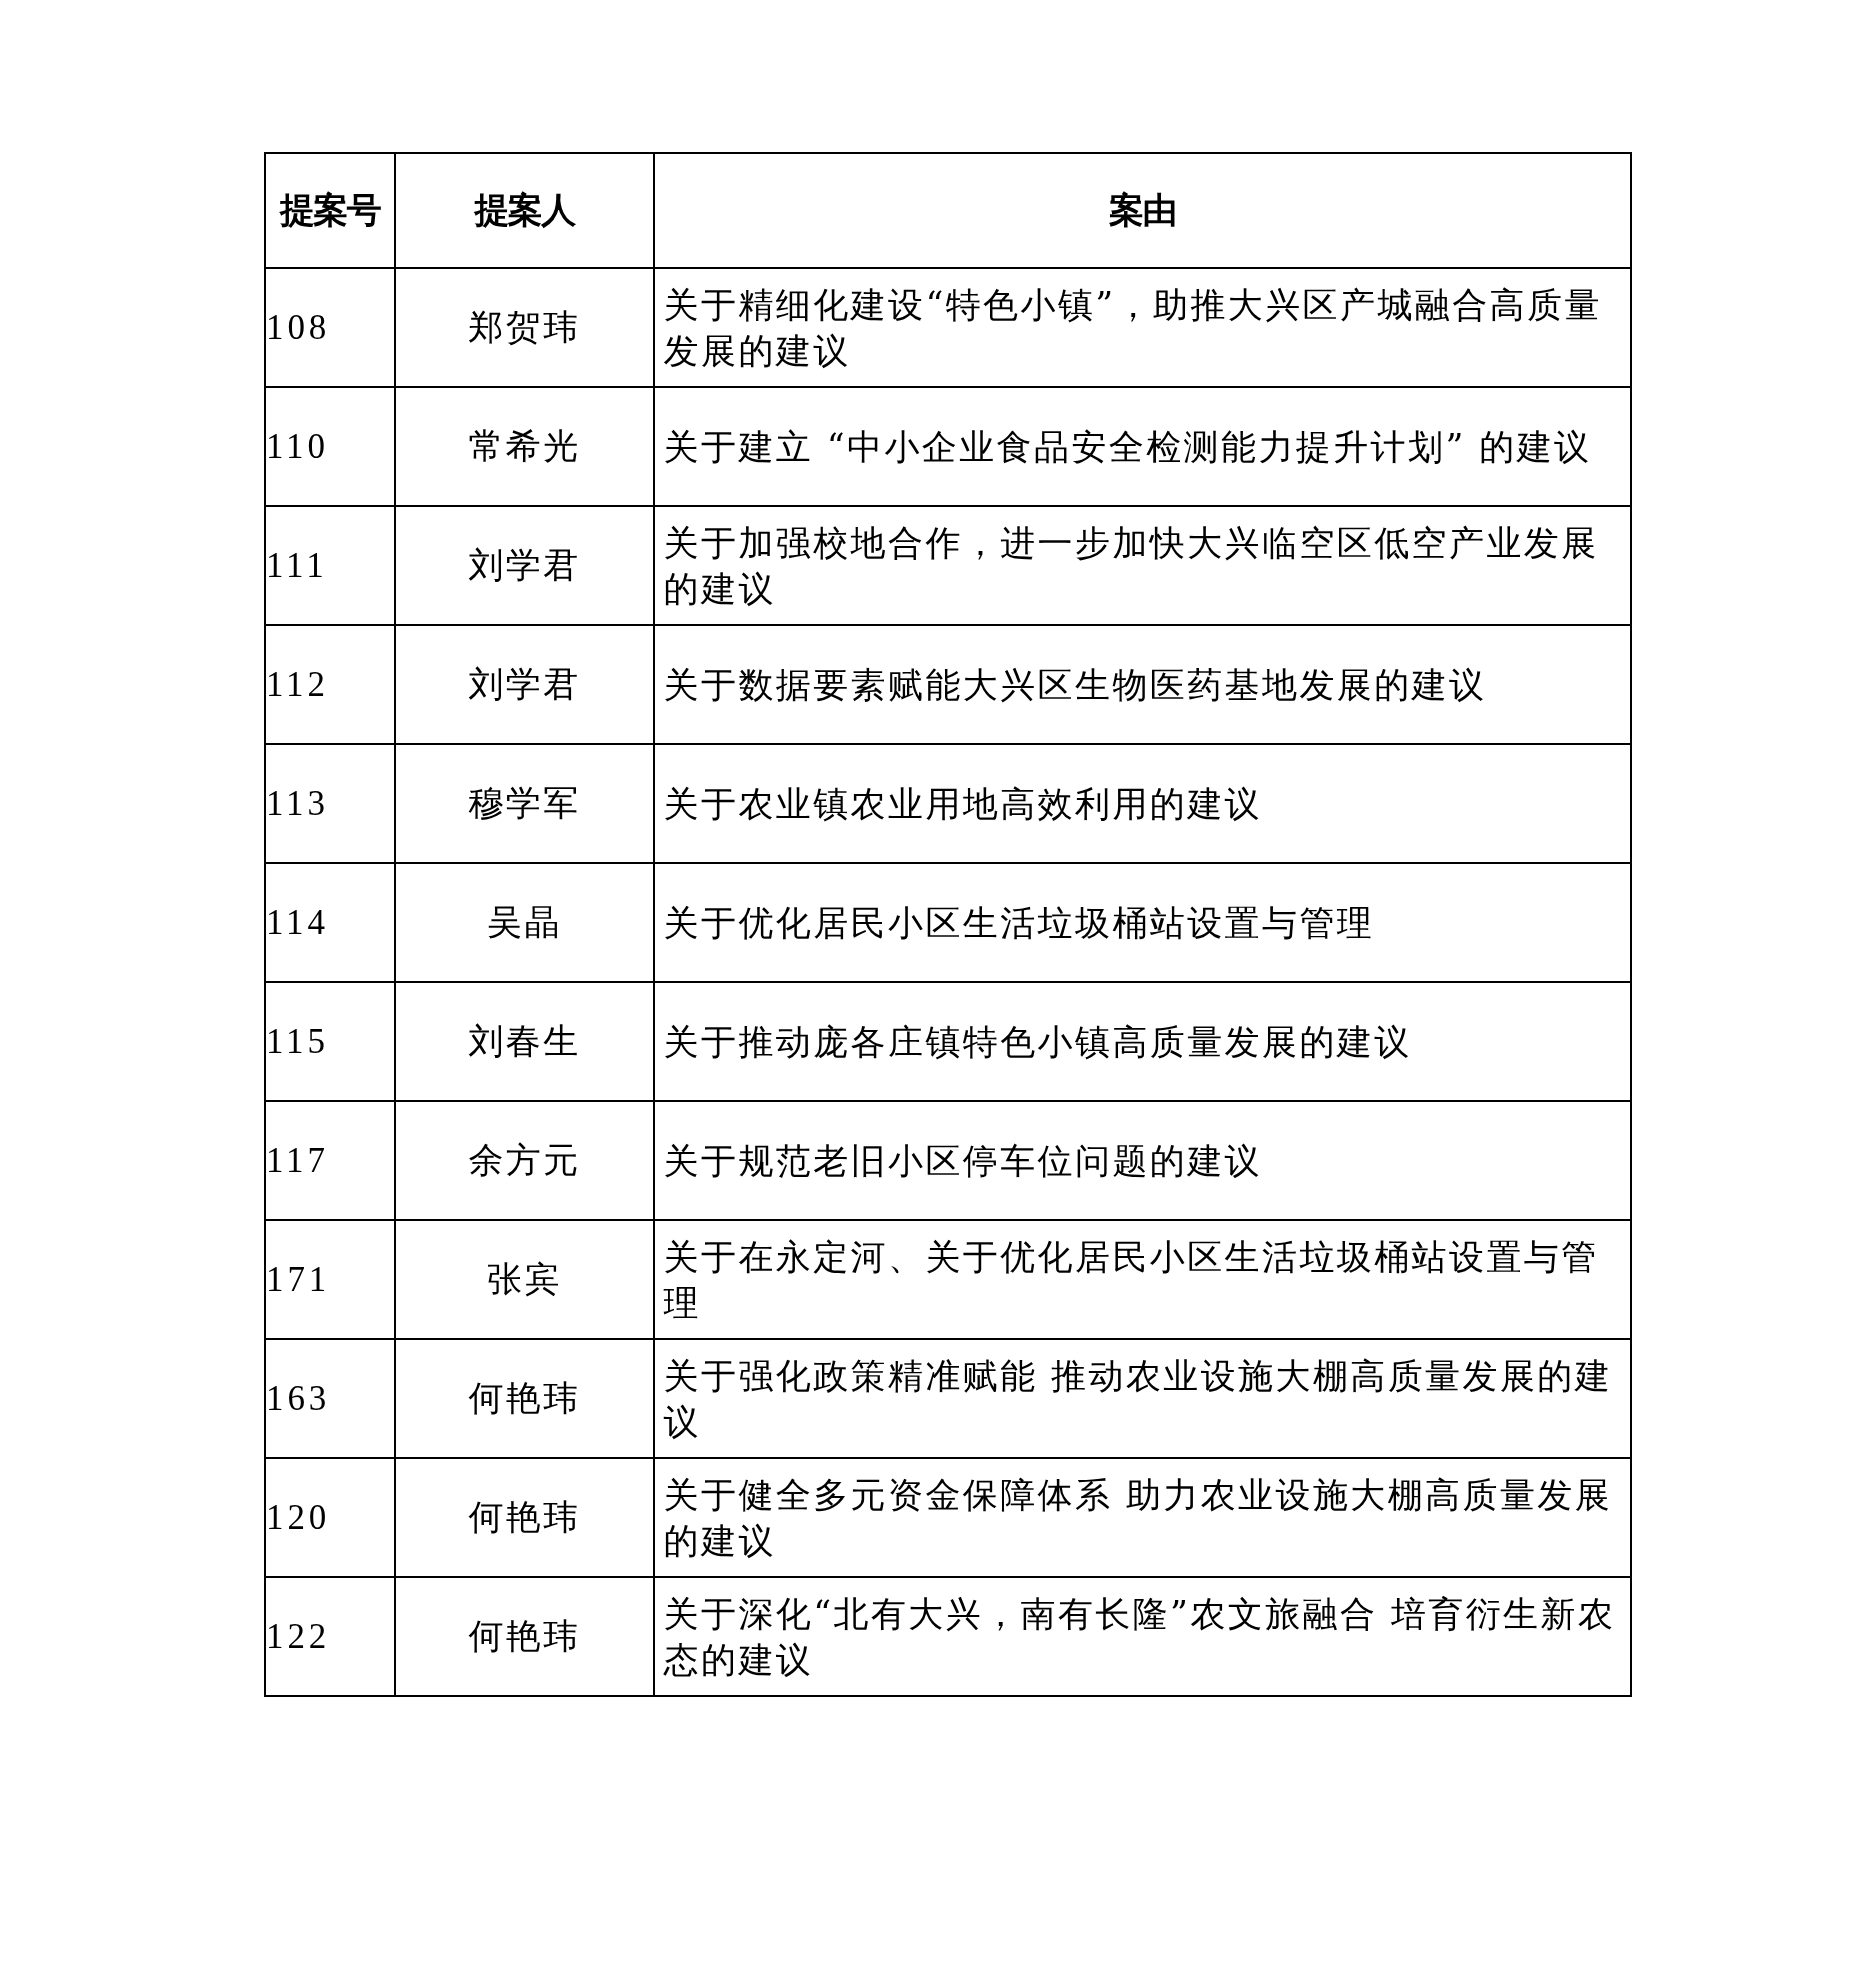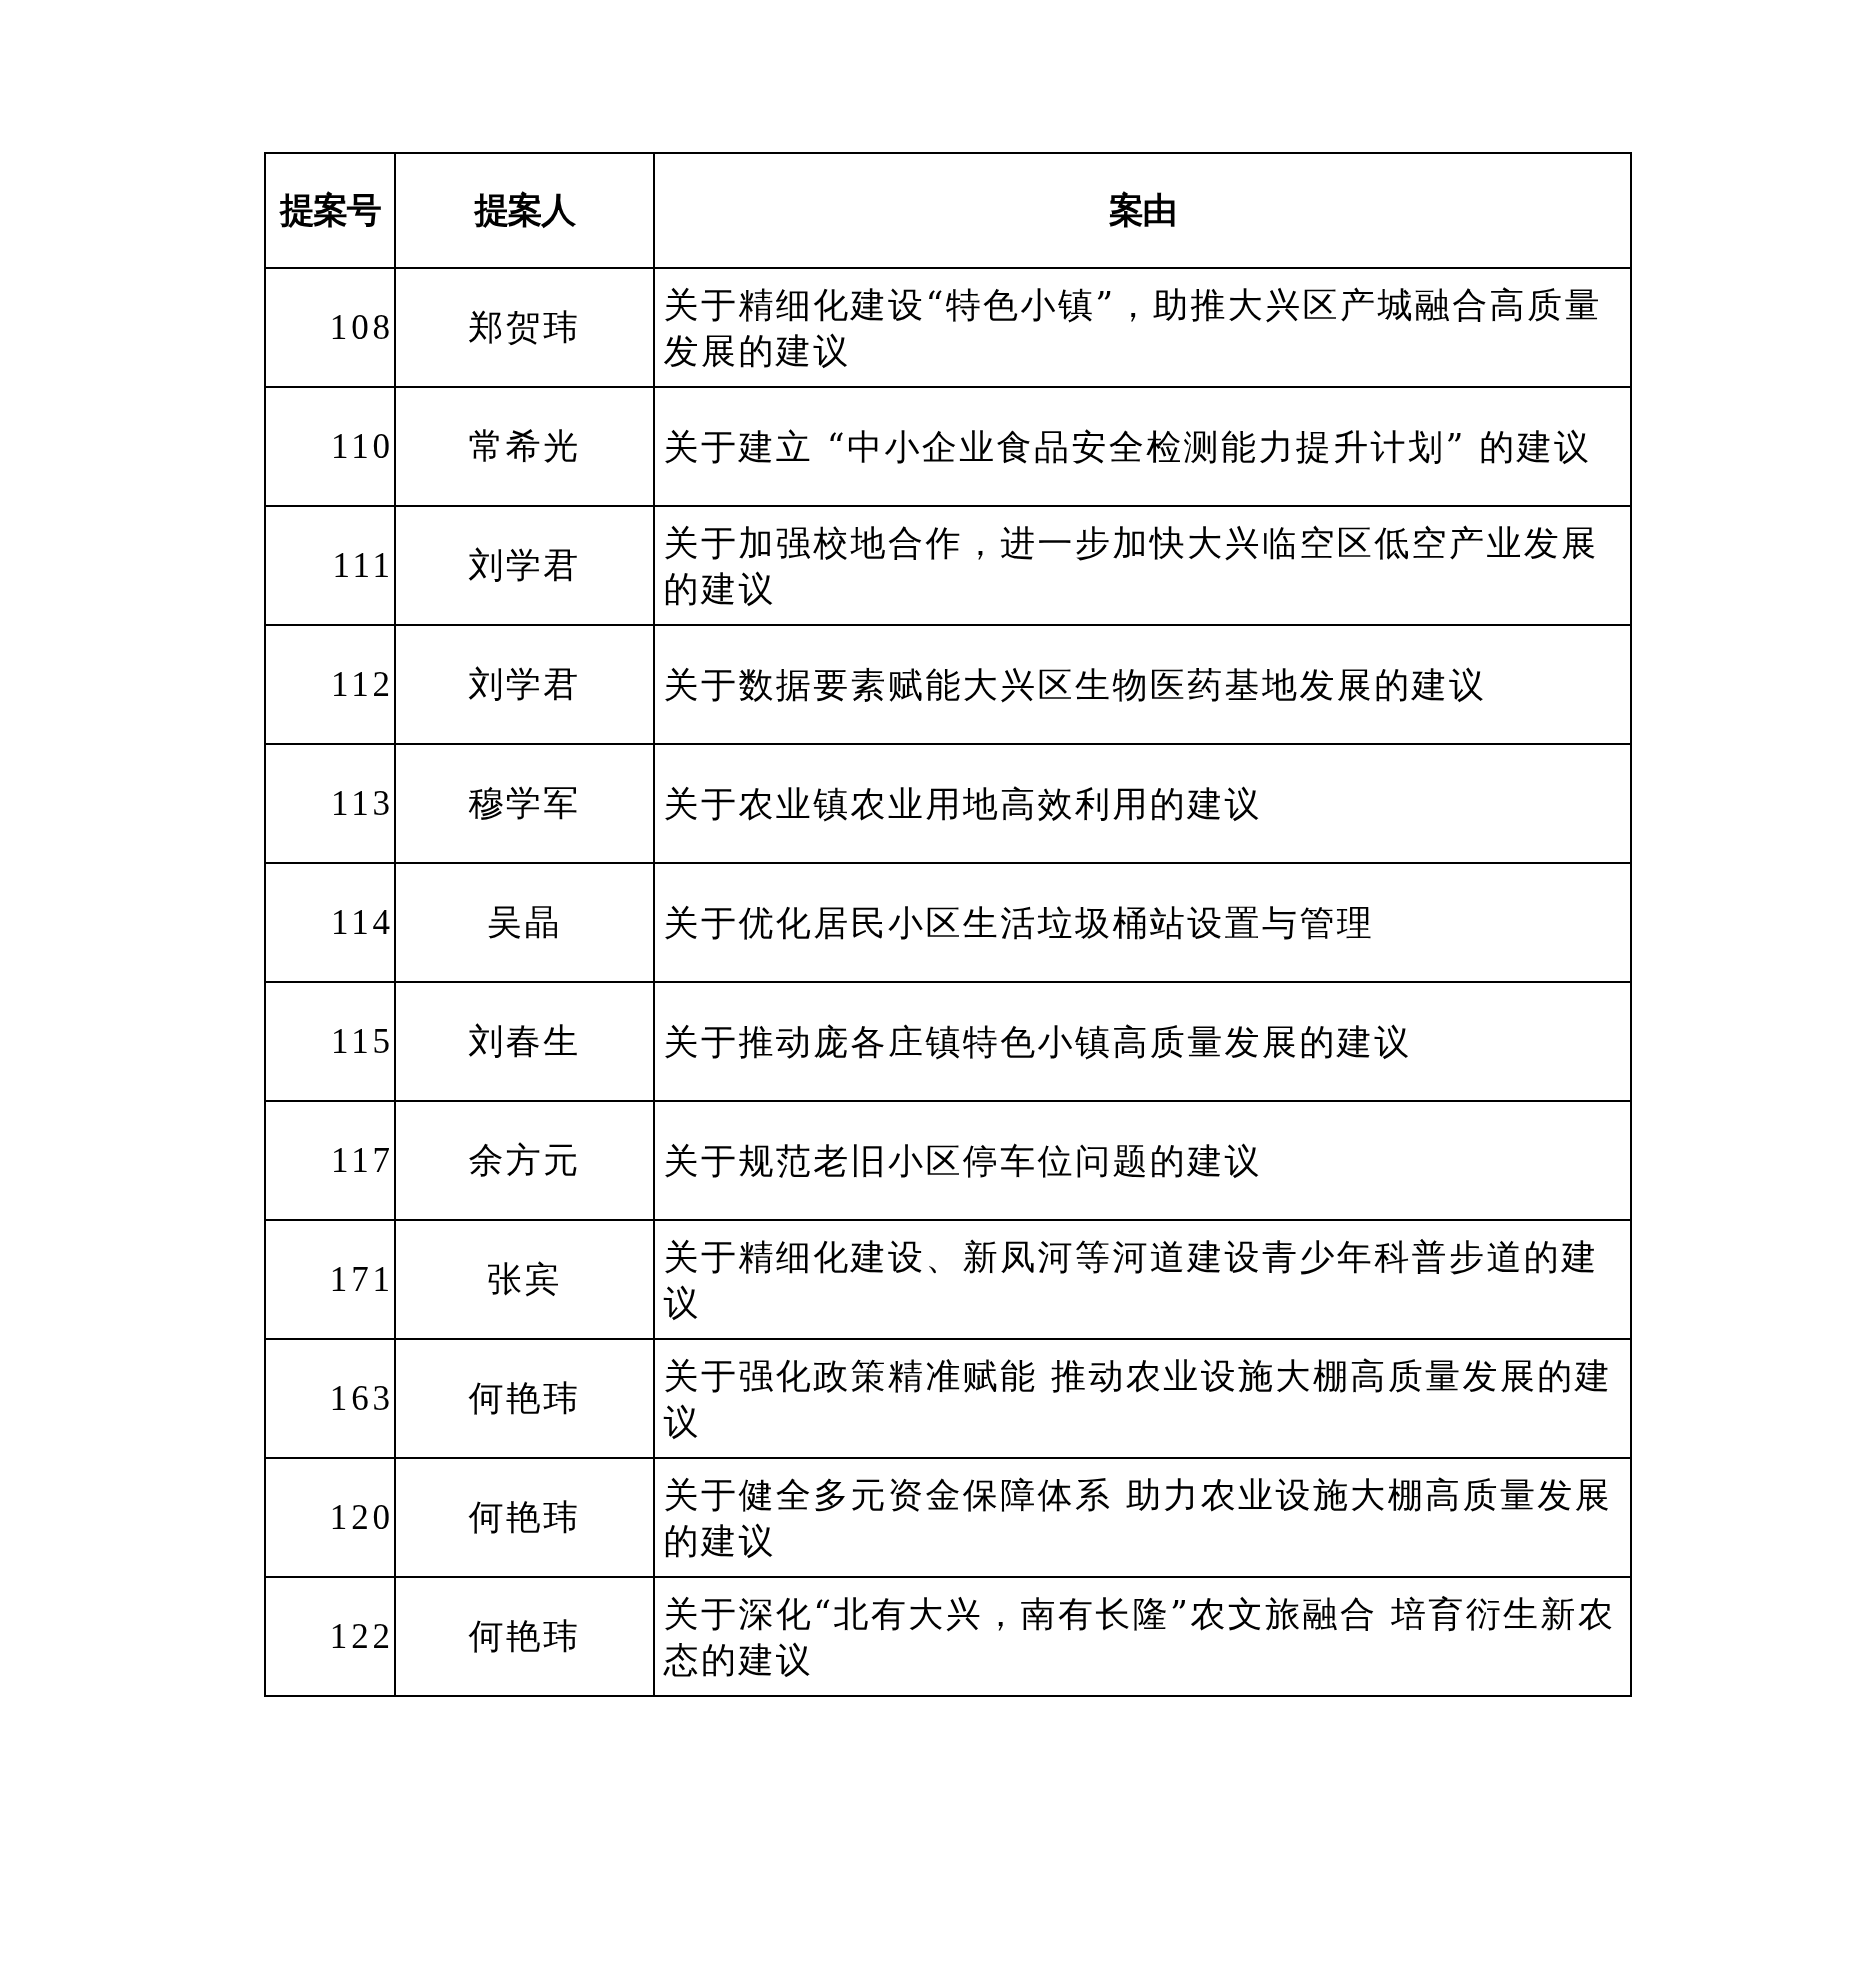--- a/index.html
+++ b/index.html
@@ -36,21 +36,21 @@
   .header-cell {
     font-family: "DejaVu Sans", "Liberation Sans", sans-serif;
     font-weight: bold;
     font-size: 35px;
     text-align: center;
     letter-spacing: -1.6px;
   }
   .data-row { height: 119px; }
 
   .cell-no {
-    text-align: right;
+    text-align: left;
     font-family: "Liberation Serif", "DejaVu Serif", serif;
     font-size: 35px;
     letter-spacing: 3.9px;
   }
   .cell-name {
     text-align: center;
     font-family: "DejaVu Serif", "Liberation Serif", serif;
     font-size: 35px;
     letter-spacing: 2.4px;
   }
@@ -117,21 +117,21 @@
       <td class="cell-desc">关于推动庞各庄镇特色小镇高质量发展的建议</td>
     </tr>
     <tr class="data-row">
       <td class="cell-no">117</td>
       <td class="cell-name">余方元</td>
       <td class="cell-desc">关于规范老旧小区停车位问题的建议</td>
     </tr>
     <tr class="data-row">
       <td class="cell-no">171</td>
       <td class="cell-name">张宾</td>
-      <td class="cell-desc">关于精细化建设、新凤河等河道建设青少年科普步道的建议</td>
+      <td class="cell-desc">关于在永定河、关于优化居民小区生活垃圾桶站设置与管理</td>
     </tr>
     <tr class="data-row">
       <td class="cell-no">163</td>
       <td class="cell-name">何艳玮</td>
       <td class="cell-desc">关于强化政策精准赋能 推动农业设施大棚高质量发展的建议</td>
     </tr>
     <tr class="data-row">
       <td class="cell-no">120</td>
       <td class="cell-name">何艳玮</td>
       <td class="cell-desc">关于健全多元资金保障体系 助力农业设施大棚高质量发展的建议</td>

